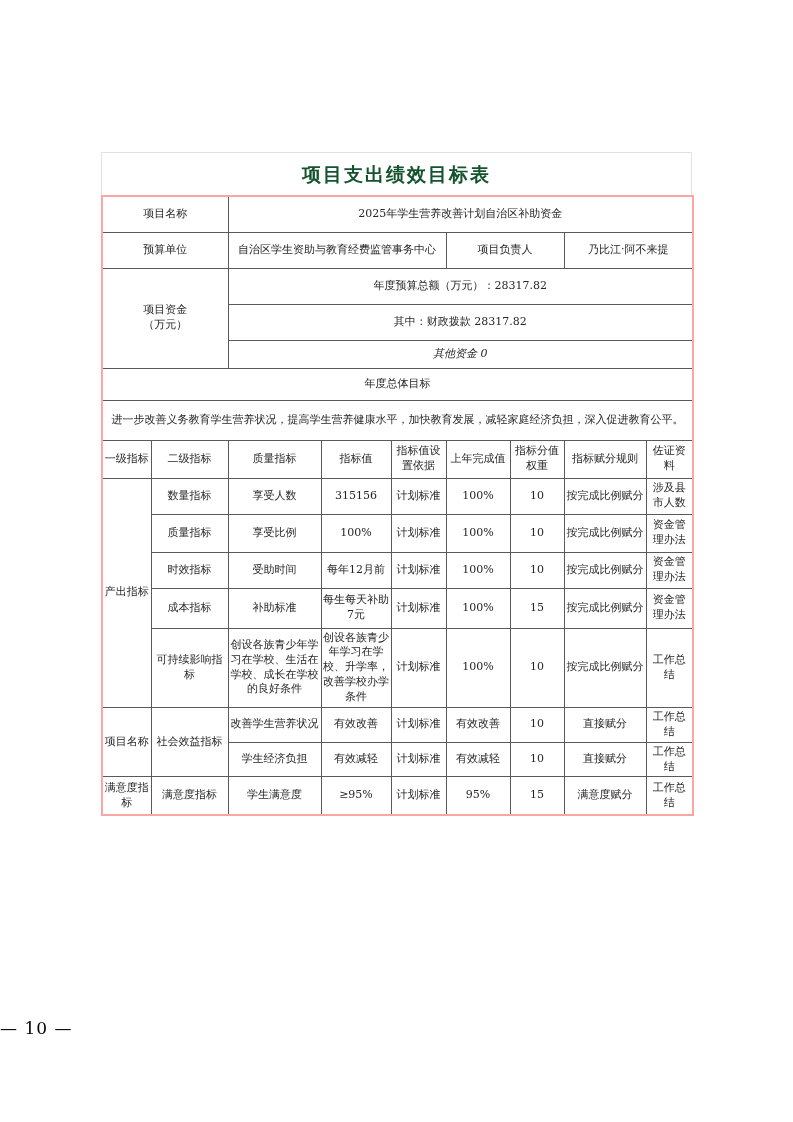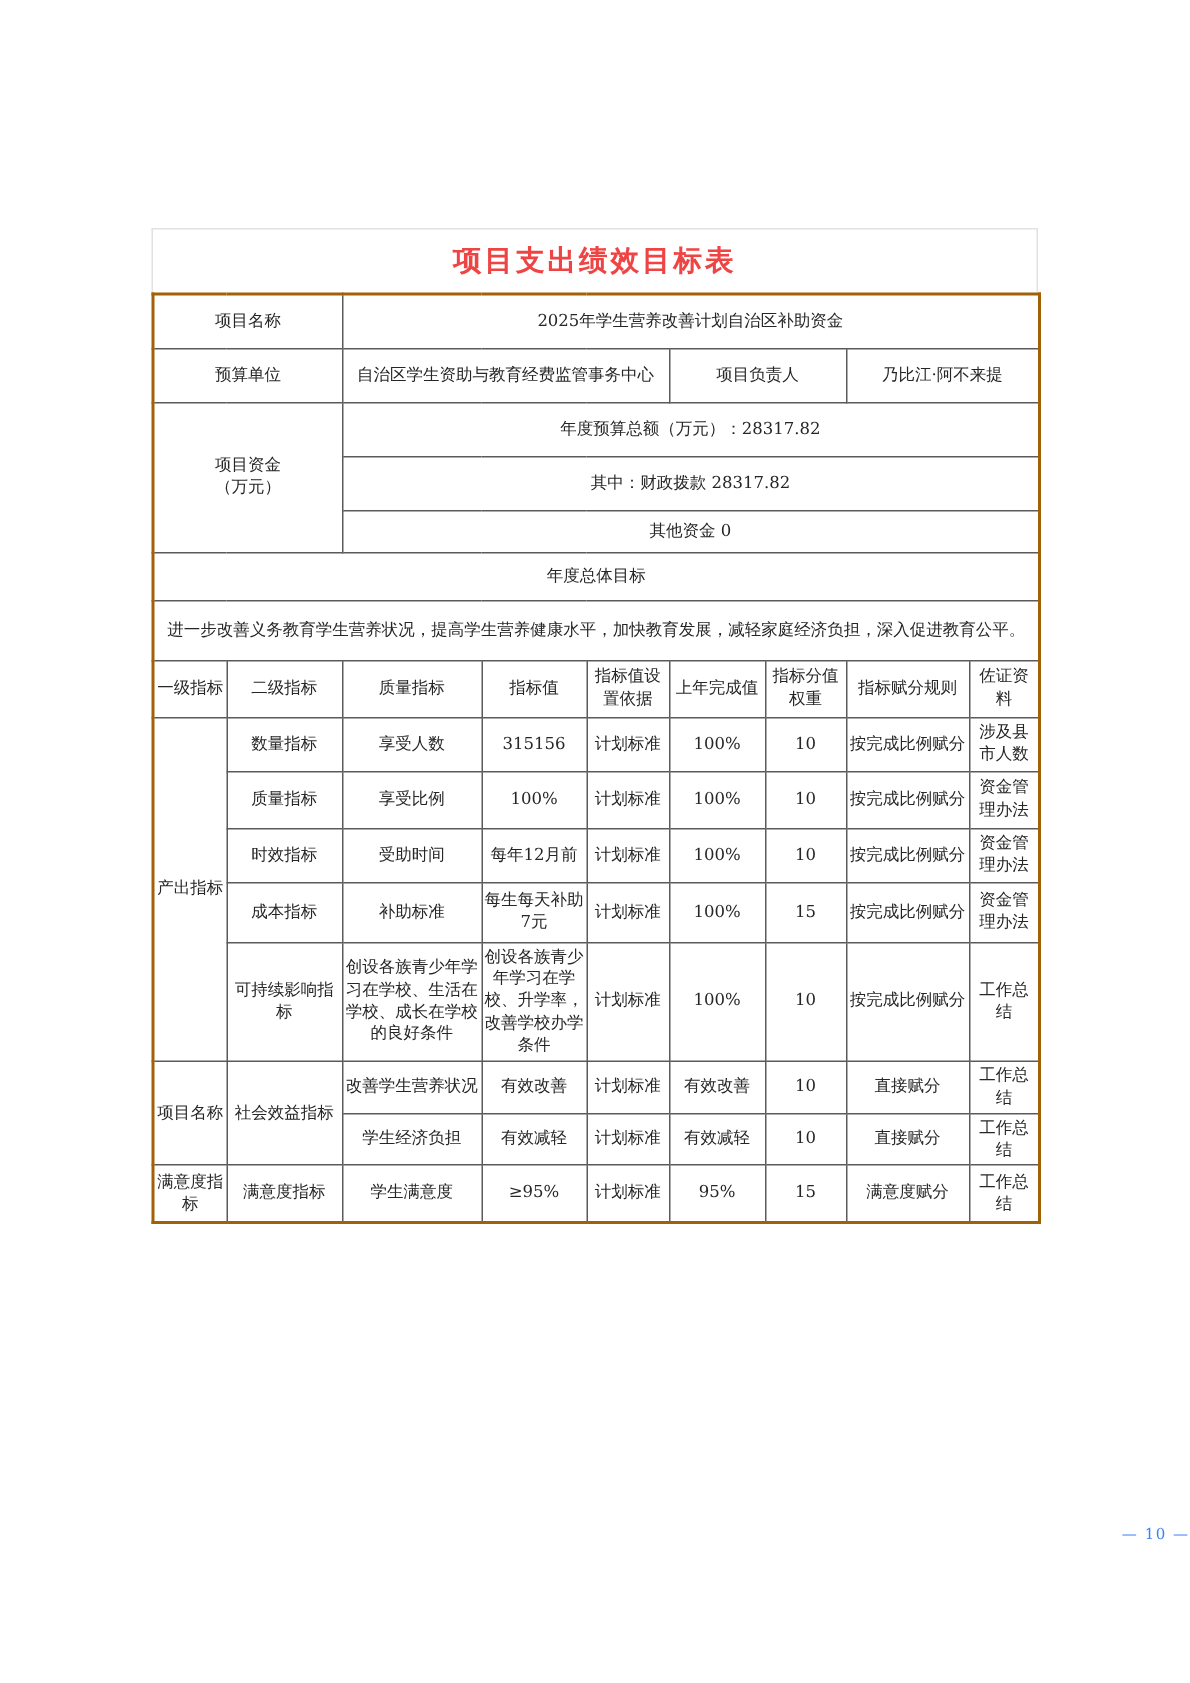--- a/index.html
+++ b/index.html
@@ -24,57 +24,57 @@
   }
   .doc-title {
     border: 1px solid #e2e2e2;
     border-bottom: none;
     height: 42px;
     line-height: 42px;
     text-align: center;
     font-size: 19px;
     font-weight: bold;
     letter-spacing: 2px;
-    color: #ef4444;
+    color: #14532d;
   }
   table.perf {
     border-collapse: collapse;
     table-layout: fixed;
     width: 591px;
-    border: 2px solid #a16207;
+    border: 2px solid #fca5a5;
   }
   table.perf td {
     border: 1px solid #5a5a5a;
     text-align: center;
     vertical-align: middle;
     font-size: 11px;
     line-height: 1.35;
     padding: 2px 1px;
     word-break: break-all;
     overflow: hidden;
   }
   td.fund-cell { text-align: left; }
   td.fund-1 { padding-left: 8px; }
   td.fund-2 { padding-left: 46px; }
-  td.fund-3 { padding-left: 76px; }
+  td.fund-3 { padding-left: 76px; font-style: italic; }
   td.goal-text {
     text-align: left;
     padding-left: 8px;
     white-space: nowrap;
     margin-top: 16px;
   }
   .pre-line { white-space: pre-line; }
   .page-footer {
     position: absolute;
     top: 1018px;
     left: 0;
     width: 100%;
-    text-align: right;
-    font-size: 10px;
-    color: #3b82f6;
+    text-align: left;
+    font-size: 17px;
+    color: #000000;
     letter-spacing: 1px;
   }
 </style>
 </head>
 <body>
 
 <div class="page">
   <div class="sheet">
 
     <div class="doc-title">项目支出绩效目标表</div>

